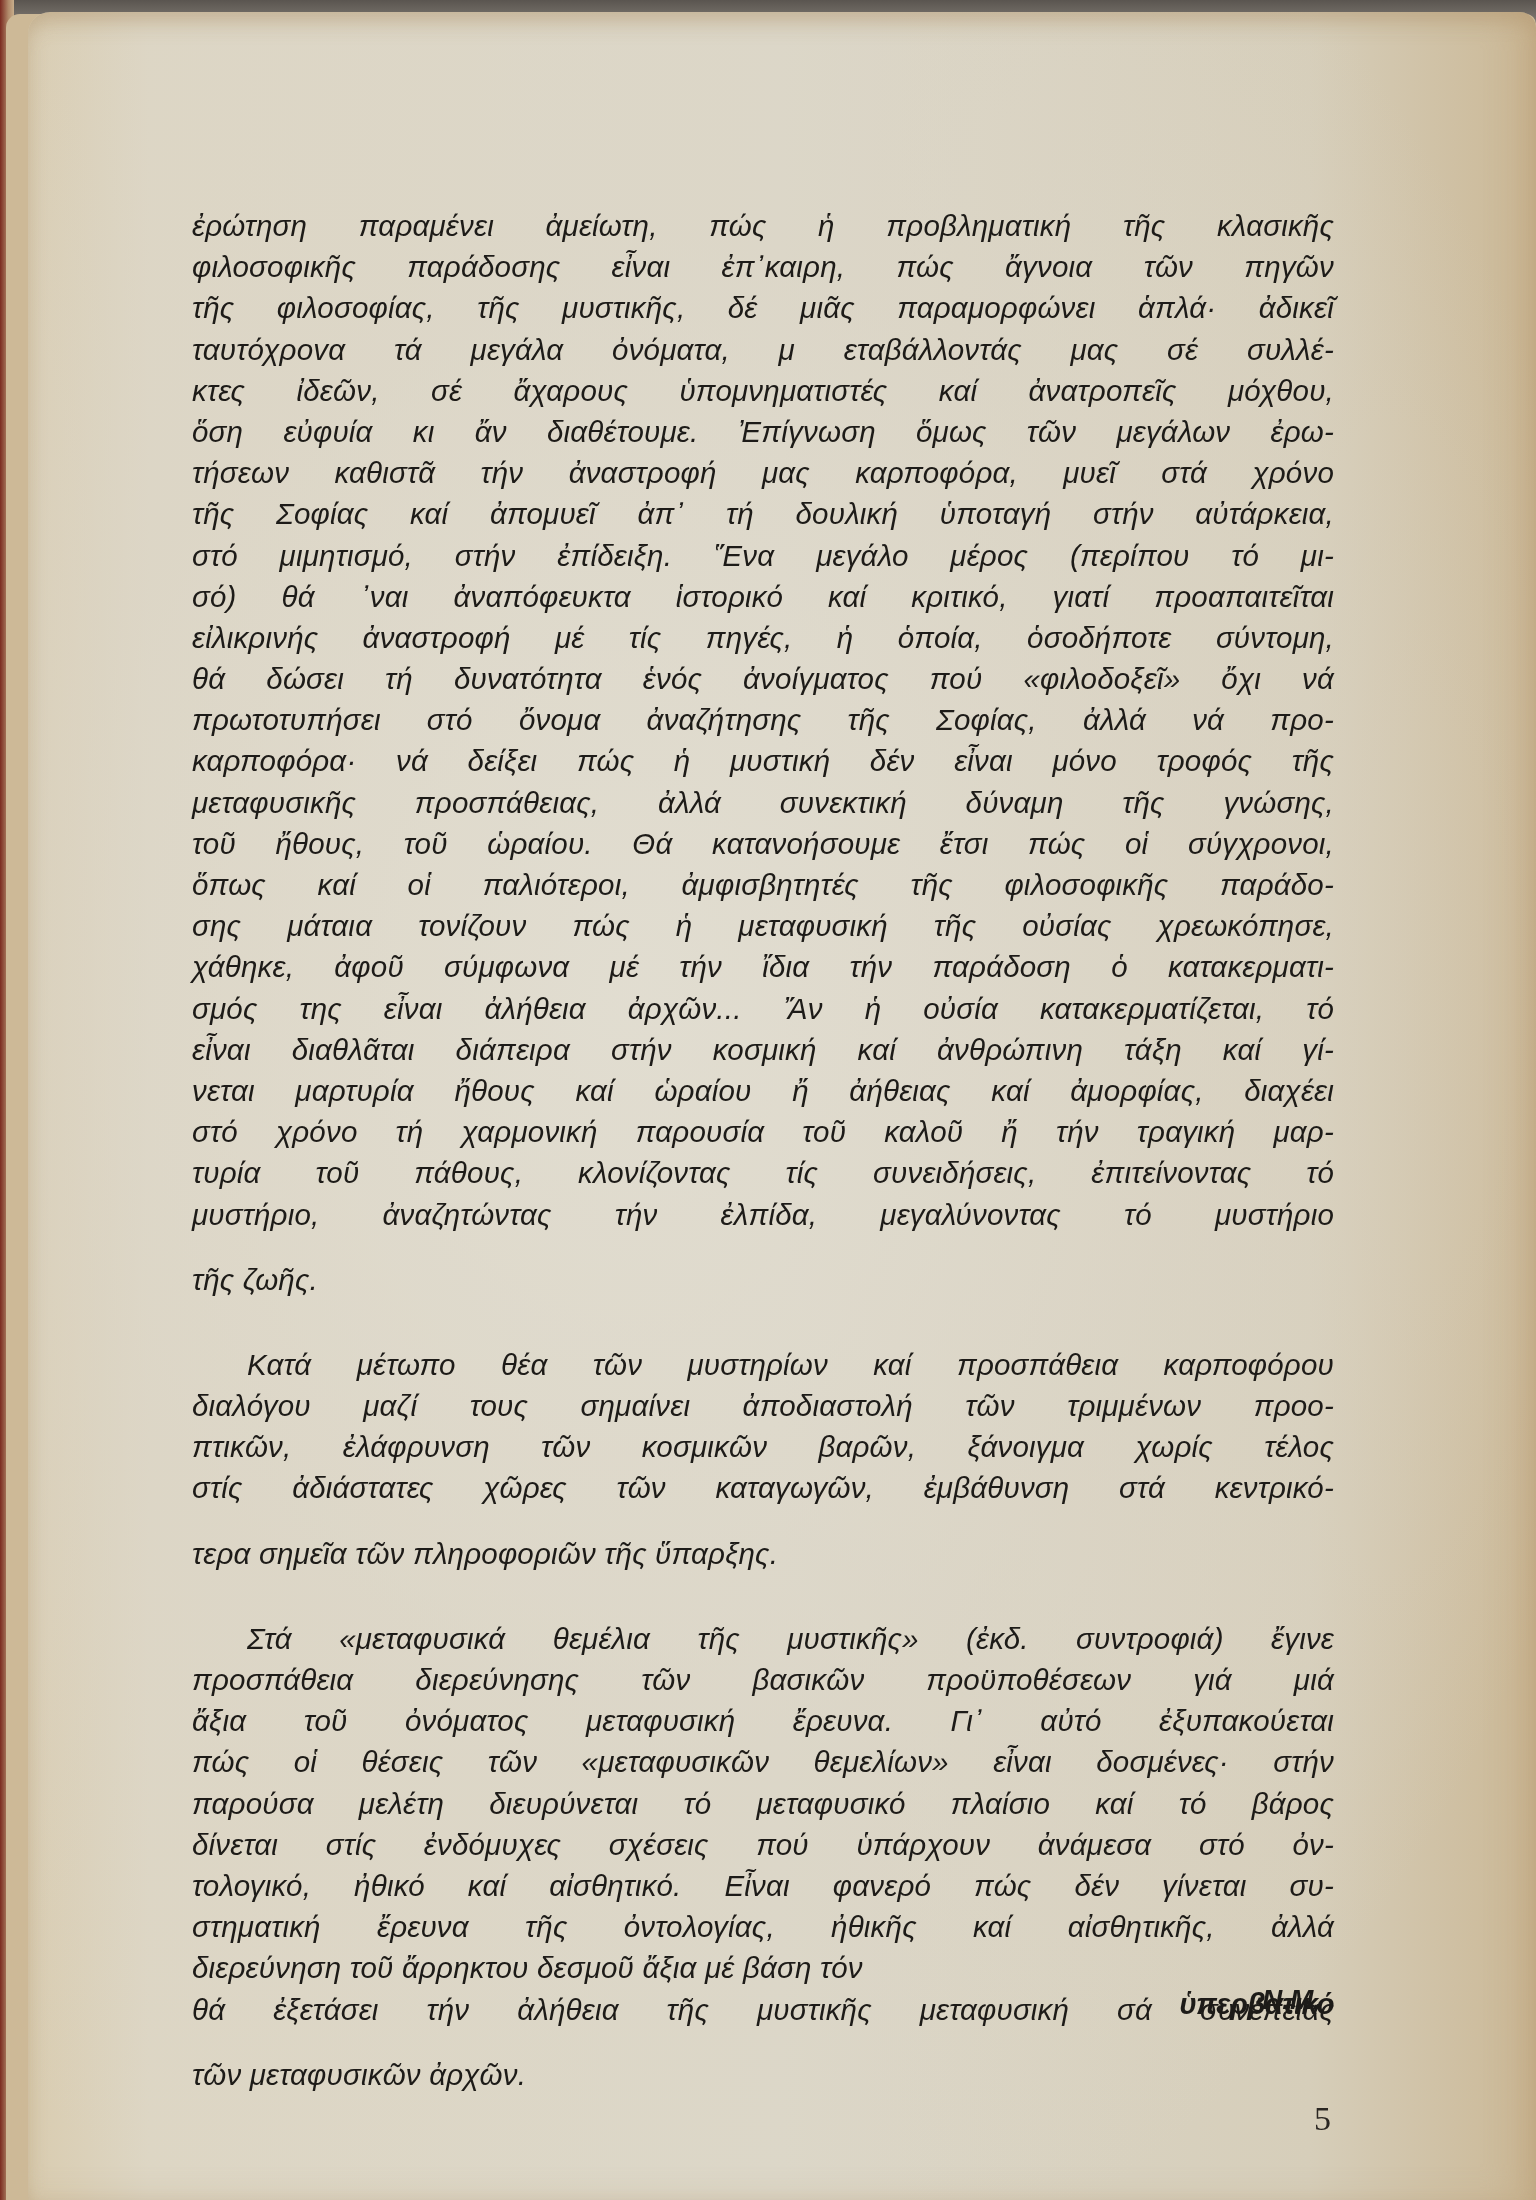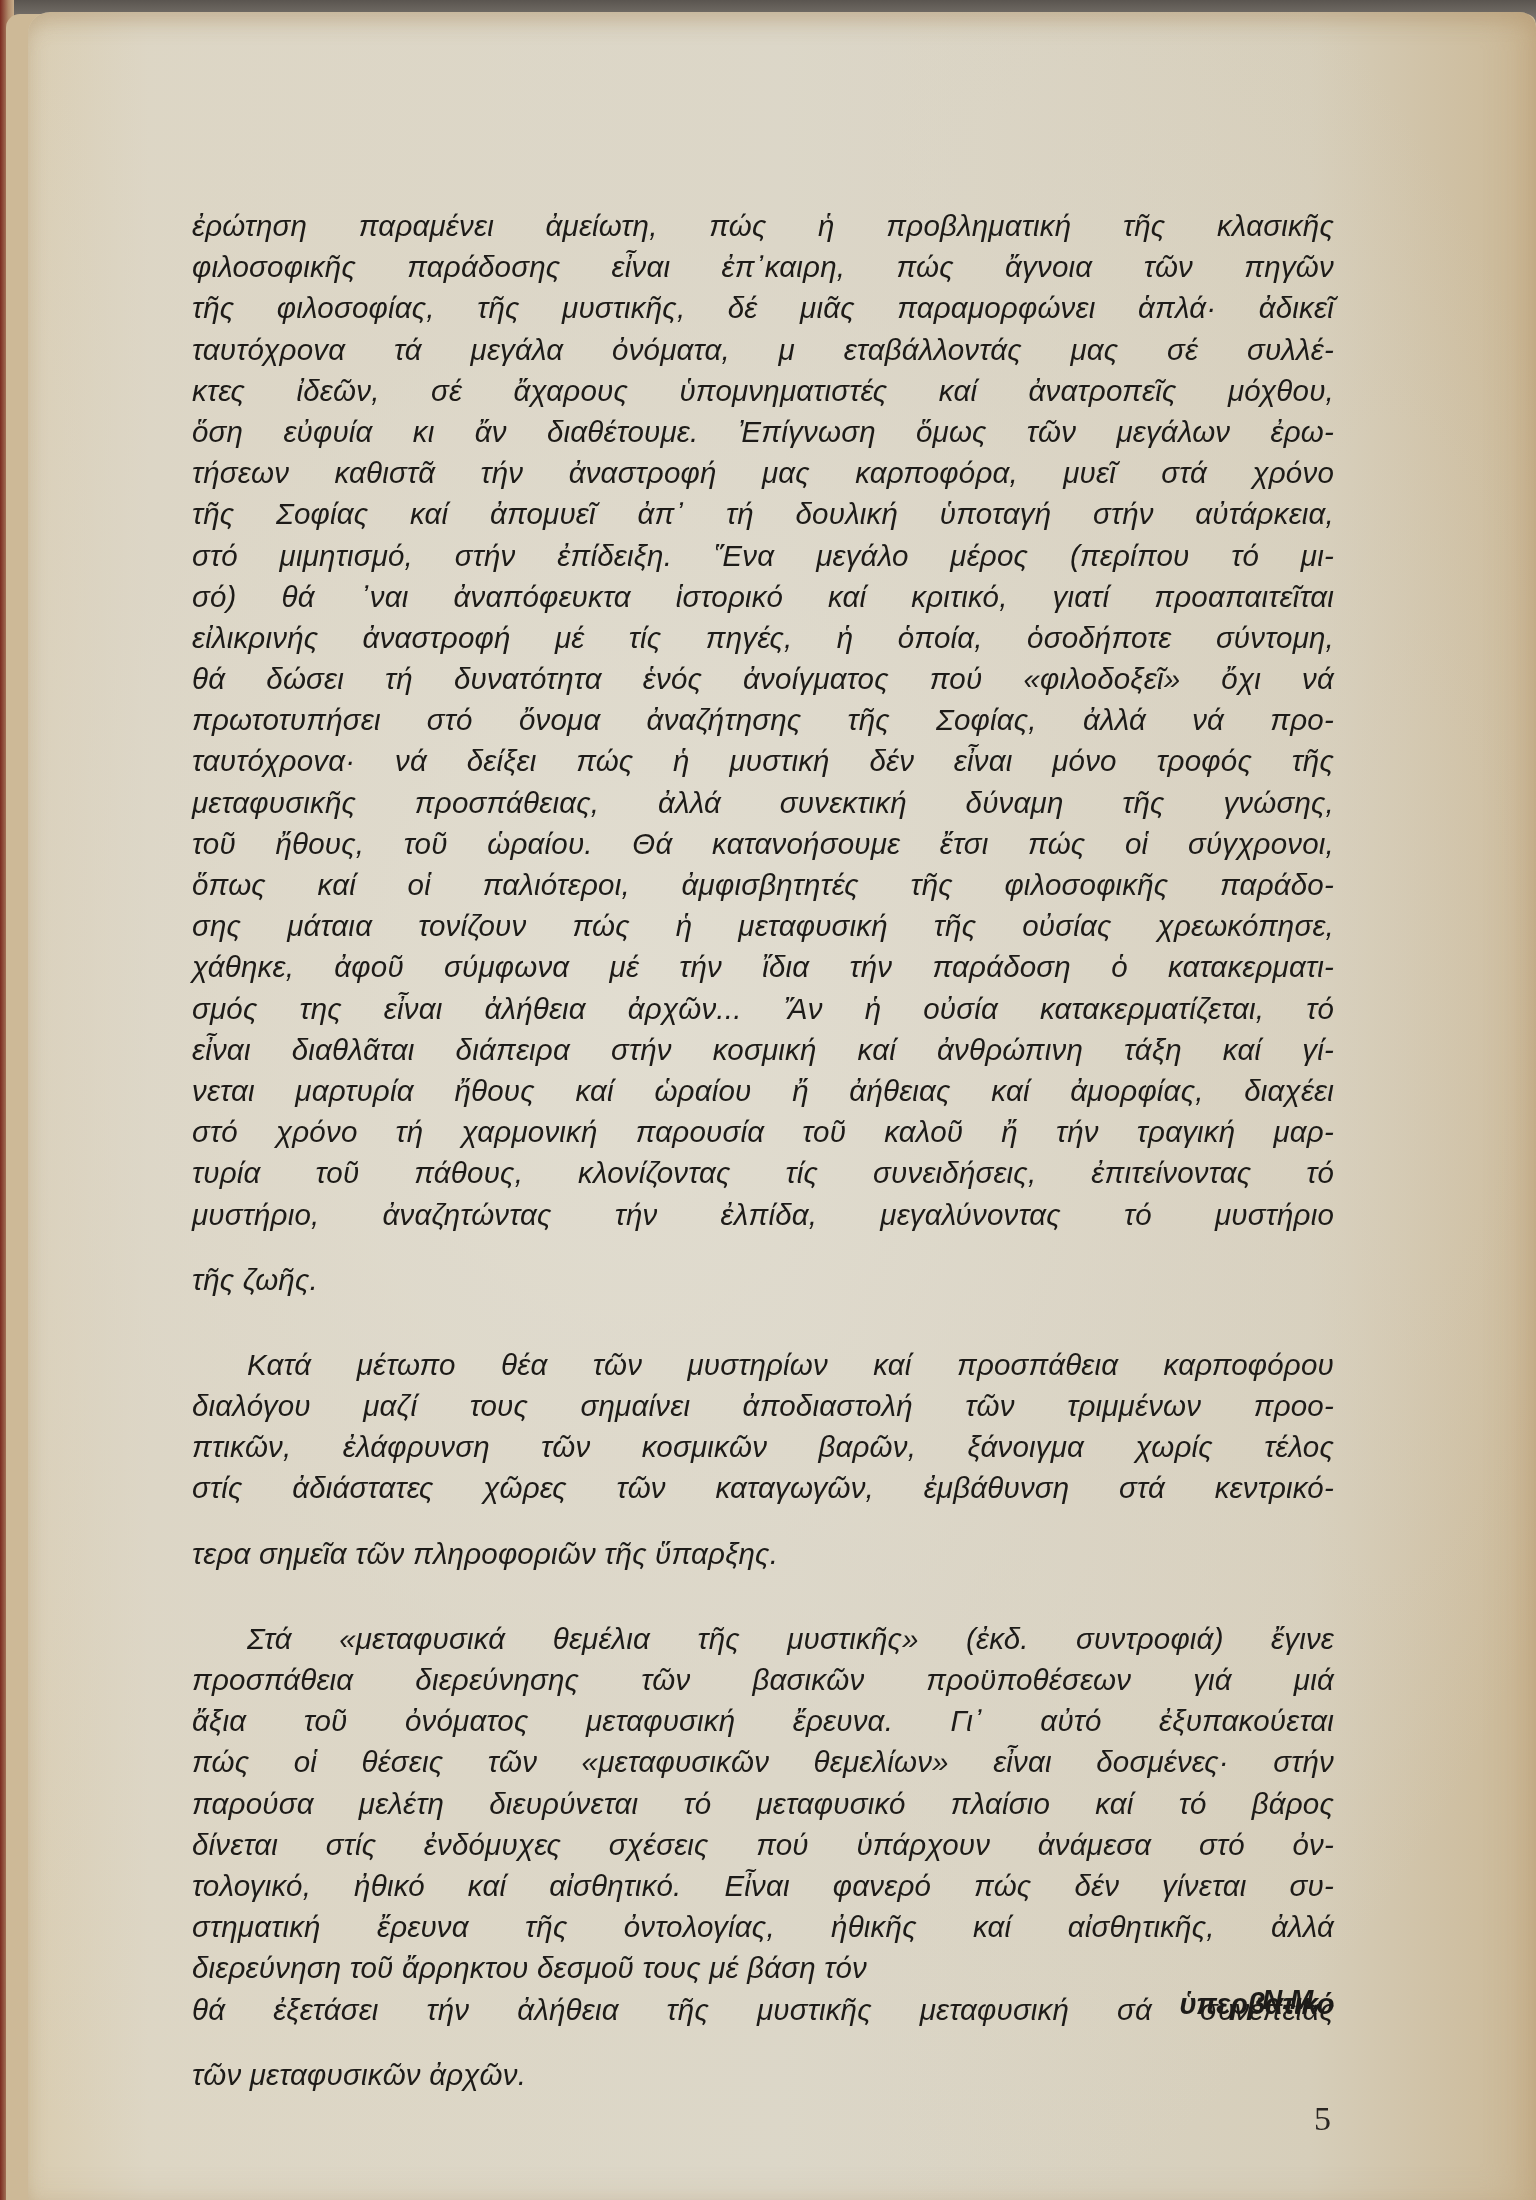--- a/index.html
+++ b/index.html
@@ -116,21 +116,21 @@
       <div class="line">ταυτόχροvα τά μεγάλα ὀνόματα, μ εταβάλλοντάς μας σέ συλλέ-</div>
       <div class="line">κτες ἰδεῶν, σέ ἄχαρους ὑπομνηματιστές καί ἀνατροπεῖς μόχθου,</div>
       <div class="line">ὅση εὐφυία κι ἄν διαθέτουμε. Ἐπίγνωση ὅμως τῶν μεγάλων ἐρω-</div>
       <div class="line">τήσεων καθιστᾶ τήν ἀναστροφή μας καρποφόρα, μυεῖ στά χρόνο</div>
       <div class="line">τῆς Σοφίας καί ἀπομυεῖ ἀπ᾽ τή δουλική ὑποταγή στήν αὐτάρκεια,</div>
       <div class="line">στό μιμητισμό, στήν ἐπίδειξη. Ἕνα μεγάλο μέρος (περίπου τό μι-</div>
       <div class="line">σό) θά ᾽ναι ἀναπόφευκτα ἱστορικό καί κριτικό, γιατί προαπαιτεῖται</div>
       <div class="line">εἰλικρινής ἀναστροφή μέ τίς πηγές, ἡ ὁποία, ὁσοδήποτε σύντομη,</div>
       <div class="line">θά δώσει τή δυνατότητα ἑνός ἀνοίγματος πού «φιλοδοξεῖ» ὄχι νά</div>
       <div class="line">πρωτοτυπήσει στό ὄνομα ἀναζήτησης τῆς Σοφίας, ἀλλά νά προ-</div>
-      <div class="line">ταυτόχροvα· νά δείξει πώς ἡ μυστική δέν εἶναι μόνο τροφός τῆς</div>
+      <div class="line">καρποφόρα· νά δείξει πώς ἡ μυστική δέν εἶναι μόνο τροφός τῆς</div>
       <div class="line">μεταφυσικῆς προσπάθειας, ἀλλά συνεκτική δύναμη τῆς γνώσης,</div>
       <div class="line">τοῦ ἤθους, τοῦ ὡραίου. Θά κατανοήσουμε ἔτσι πώς οἱ σύγχρονοι,</div>
       <div class="line">ὅπως καί οἱ παλιότεροι, ἀμφισβητητές τῆς φιλοσοφικῆς παράδο-</div>
       <div class="line">σης μάταια τονίζουν πώς ἡ μεταφυσική τῆς οὐσίας χρεωκόπησε,</div>
       <div class="line">χάθηκε, ἀφοῦ σύμφωνα μέ τήν ἴδια τήν παράδοση ὁ κατακερματι-</div>
       <div class="line">σμός της εἶναι ἀλήθεια ἀρχῶν... Ἄν ἡ οὐσία κατακερματίζεται, τό</div>
       <div class="line">εἶναι διαθλᾶται διάπειρα στήν κοσμική καί ἀνθρώπινη τάξη καί γί-</div>
       <div class="line">νεται μαρτυρία ἤθους καί ὡραίου ἤ ἀήθειας καί ἀμορφίας, διαχέει</div>
       <div class="line">στό χρόνο τή χαρμονική παρουσία τοῦ καλοῦ ἤ τήν τραγική μαρ-</div>
       <div class="line">τυρία τοῦ πάθους, κλονίζοντας τίς συνειδήσεις, ἐπιτείνοντας τό</div>
@@ -149,21 +149,21 @@
         <div class="line indent">Στά «μεταφυσικά θεμέλια τῆς μυστικῆς» (ἐκδ. συντροφιά) ἔγινε</div>
         <div class="line">προσπάθεια διερεύνησης τῶν βασικῶν προϋποθέσεων γιά μιά</div>
         <div class="line">ἄξια τοῦ ὀνόματος μεταφυσική ἔρευνα. Γι᾽ αὐτό ἐξυπακούεται</div>
         <div class="line">πώς οἱ θέσεις τῶν «μεταφυσικῶν θεμελίων» εἶναι δοσμένες· στήν</div>
         <div class="line">παρούσα μελέτη διευρύνεται τό μεταφυσικό πλαίσιο καί τό βάρος</div>
         <div class="line">δίνεται στίς ἐνδόμυχες σχέσεις πού ὑπάρχουν ἀνάμεσα στό ὀν-</div>
         <div class="line">τολογικό, ἠθικό καί αἰσθητικό. Εἶναι φανερό πώς δέν γίνεται συ-</div>
         <div class="line">στηματική ἔρευνα τῆς ὀντολογίας, ἠθικῆς καί αἰσθητικῆς, ἀλλά</div>
       </div>
     <div class="line" style="display: flex; justify-content: space-between; white-space: nowrap;">
-      <span>διερεύνηση τοῦ ἄρρηκτου δεσμοῦ τους μέ βάση τόν</span>
+      <span>διερεύνηση τοῦ ἄρρηκτου δεσμοῦ ἄξια μέ βάση τόν</span>
       <span class="strong">ὑπερβατικό</span>
     </div>
     <div class="line">θά ἐξετάσει τήν ἀλήθεια τῆς μυστικῆς μεταφυσική σά συνέπειας</div>
     <div class="line last">τῶν μεταφυσικῶν ἀρχῶν.</div>
   </div>
 </div>
 
 <div class="signature">N.M.</div>
 <div class="page-number">5</div>
 

